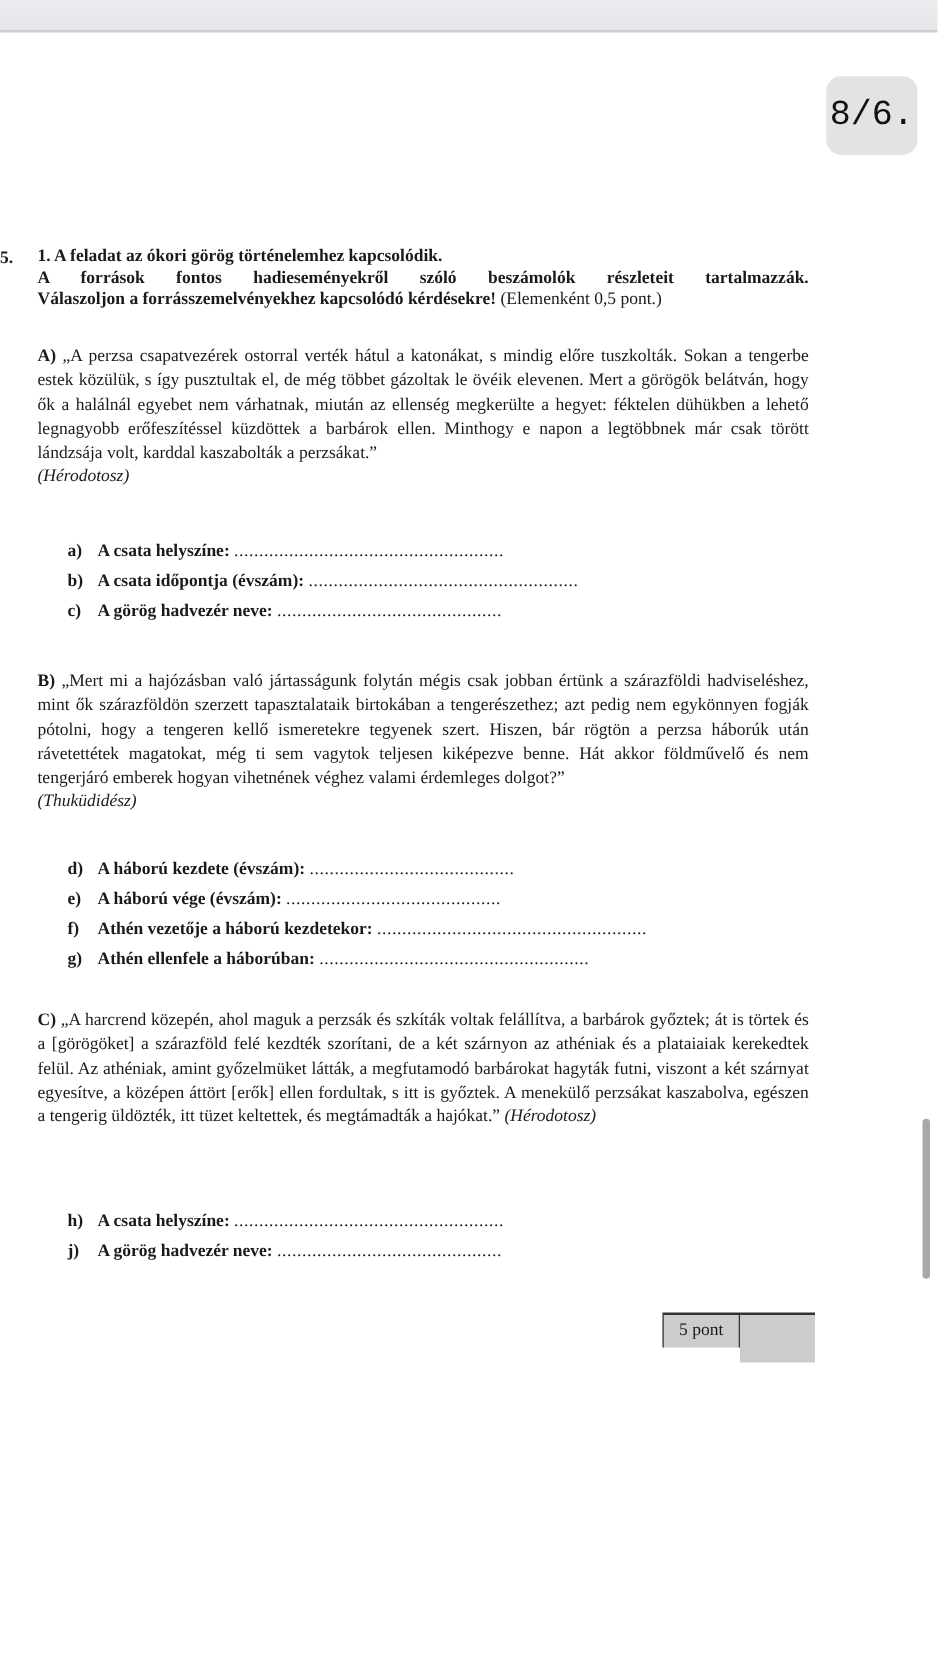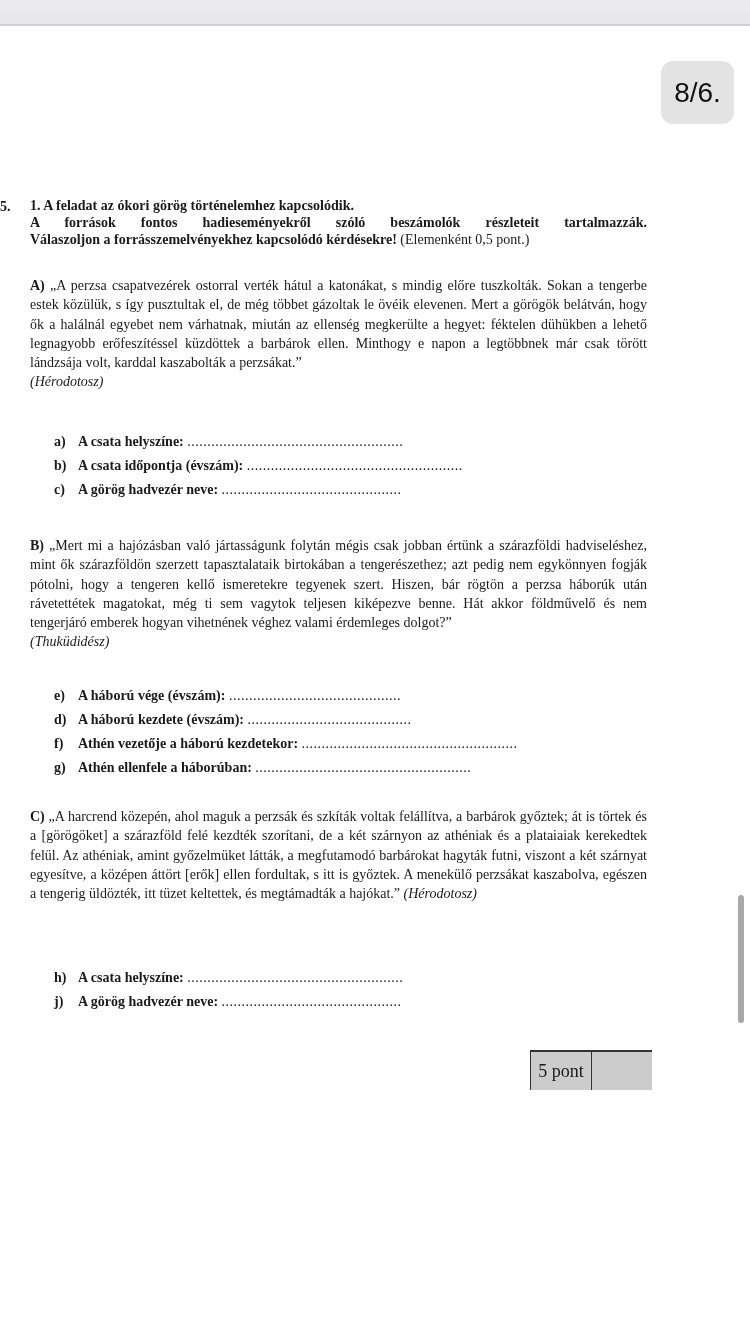--- a/index.html
+++ b/index.html
@@ -9,21 +9,21 @@
   }
   .topbar {
     position:absolute; left:0; top:0; width:750px; height:24px;
     background:linear-gradient(#ececf0, #e6e6ea);
     border-bottom:2px solid #cfcfd3;
   }
   .page-badge {
     position:absolute; left:661px; top:61px; width:73px; height:63px;
     background:#e3e3e3; border-radius:12px;
     display:flex; align-items:center; justify-content:center;
-    font-family:Liberation Sans, sans-serif; font-size:28px; color:#111;
+    font-family:Liberation Mono, monospace; font-size:28px; color:#111;
   }
   .doc { position:absolute; left:0; top:0; width:750px; }
   .marker {
     position:absolute; left:0px; top:199px; font-weight:bold; font-size:14px;
   }
   .intro {
     position:absolute; left:30px; top:197px; width:617px; font-size:14px; line-height:17px;
   }
   .intro .b { font-weight:bold; }
   .line-just { text-align:justify; text-align-last:justify; display:block; }
@@ -37,22 +37,22 @@
   .q {
     font-weight:bold; font-size:14px; height:24px; line-height:24px; white-space:nowrap;
   }
   .q .letter { display:inline-block; width:24px; }
   .q .dots { font-weight:normal; letter-spacing:0.5px; }
   .score {
     position:absolute; left:530px; top:1050px; width:122px; height:38px;
     border-top:2px solid #333; display:flex;
   }
   .score .cell1 {
-    width:60px; height:38px; background:#cccccc; border-left:1px solid #333; border-right:1px solid #333;
-    display:flex; align-items:center; justify-content:center; font-size:18px;
+    width:60px; height:26px; background:#cccccc; border-left:1px solid #333; border-right:1px solid #333;
+    display:flex; align-items:center; justify-content:center; font-size:14px;
   }
   .score .cell2 { flex:1; background:#cccccc; }
   .scrollbar {
     position:absolute; left:738px; top:895px; width:6px; height:128px;
     background:#a8a8a8; border-radius:3px;
   }
 </style>
 </head>
 <body>
 
@@ -82,22 +82,22 @@
     <div class="q"><span class="letter">b)</span><span>A csata időpontja (évszám):</span> <span class="dots">......................................................</span></div>
     <div class="q"><span class="letter">c)</span><span>A görög hadvezér neve:</span> <span class="dots">.............................................</span></div>
   </div>
 
   <div class="source" style="top:536px;">
     <span class="lbl">B)</span><span> „Mert mi a hajózásban való jártasságunk folytán mégis csak jobban értünk a szárazföldi hadviseléshez, mint ők szárazföldön szerzett tapasztalataik birtokában a tengerészethez; azt pedig nem egykönnyen fogják pótolni, hogy a tengeren kellő ismeretekre tegyenek szert. Hiszen, bár rögtön a perzsa háborúk után rávetettétek magatokat, még ti sem vagytok teljesen kiképezve benne. Hát akkor földművelő és nem tengerjáró emberek hogyan vihetnének véghez valami érdemleges dolgot?”</span><br>
     <span class="cite">(Thuküdidész)</span>
   </div>
 
   <div class="questions" style="top:684px;">
+    <div class="q"><span class="letter">d)</span><span>A háború kezdete (évszám):</span> <span class="dots">.........................................</span></div>
     <div class="q"><span class="letter">e)</span><span>A háború vége (évszám):</span> <span class="dots">...........................................</span></div>
-    <div class="q"><span class="letter">d)</span><span>A háború kezdete (évszám):</span> <span class="dots">.........................................</span></div>
     <div class="q"><span class="letter">f)</span><span>Athén vezetője a háború kezdetekor:</span> <span class="dots">......................................................</span></div>
     <div class="q"><span class="letter">g)</span><span>Athén ellenfele a háborúban:</span> <span class="dots">......................................................</span></div>
   </div>
 
   <div class="source" style="top:807px;">
     <span class="lbl">C)</span><span> „A harcrend közepén, ahol maguk a perzsák és szkíták voltak felállítva, a barbárok győztek; át is törtek és a [görögöket] a szárazföld felé kezdték szorítani, de a két szárnyon az athéniak és a plataiaiak kerekedtek felül. Az athéniak, amint győzelmüket látták, a megfutamodó barbárokat hagyták futni, viszont a két szárnyat egyesítve, a középen áttört [erők] ellen fordultak, s itt is győztek. A menekülő perzsákat kaszabolva, egészen a tengerig üldözték, itt tüzet keltettek, és megtámadták a hajókat.”</span><span class="cite"> (Hérodotosz)</span>
   </div>
 
   <div class="questions" style="top:966px;">
     <div class="q"><span class="letter">h)</span><span>A csata helyszíne:</span> <span class="dots">......................................................</span></div>

